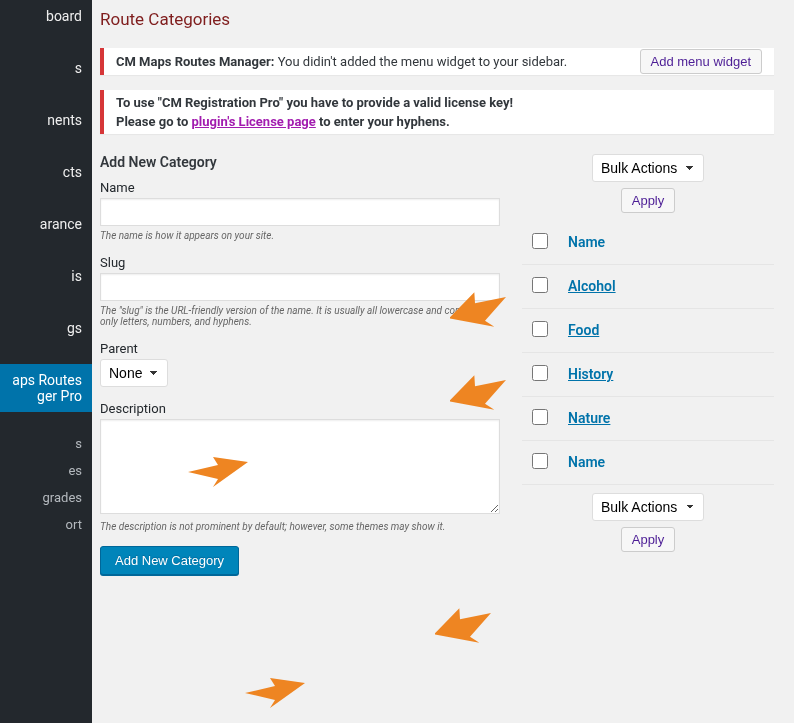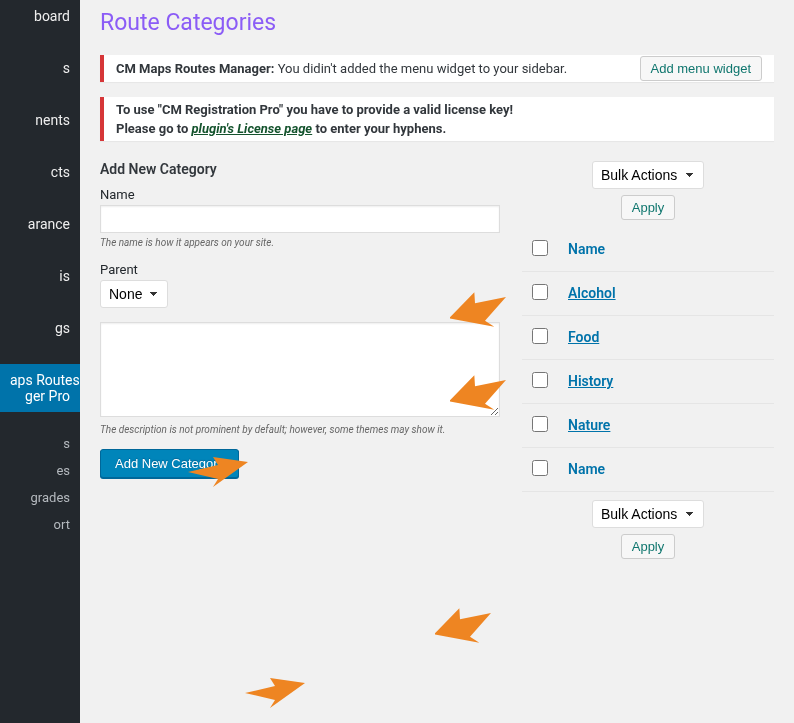--- a/index.html
+++ b/index.html
@@ -1,26 +1,26 @@
 <!DOCTYPE html>
 <html><head>
 <meta charset="utf-8">
 <style>
 * { box-sizing: border-box; margin: 0; padding: 0; }
 body { font-family: -apple-system, BlinkMacSystemFont, "Segoe UI", Roboto, sans-serif; font-size: 13px; color: #32373c; background: #f1f1f1; width: 794px; height: 723px; overflow: hidden; position: relative; }
-.sidebar { position: absolute; left: 0; top: 0; width: 80px; height: 100%; background: #23282d; color: #eee; overflow: hidden; }
+.sidebar { position: absolute; left: 0; top: 0; width: 92px; height: 100%; background: #23282d; color: #eee; overflow: hidden; }
 .sidebar .item { padding: 8px 10px; font-size: 14px; color: #eee; white-space: nowrap; text-align: right; cursor: pointer; }
 .sidebar .item.active { background: #0073aa; color: #fff; margin-top: 14px; }
 .sidebar .subitem { padding: 6px 10px; font-size: 13px; color: #b4b9be; white-space: nowrap; text-align: right; cursor: pointer; }
 .main { margin-left: 80px; padding: 0 20px 20px 20px; }
-h1 { font-size: 23px; font-weight: 400; padding: 9px 0 4px 0; color: #8b5cf6; }
+h1 { font-size: 17px; font-weight: 400; padding: 9px 0 4px 0; color: #7f1d1d; }
 .notice { background: #fff; border-left: 4px solid #d63638; box-shadow: 0 1px 1px rgba(0,0,0,.04); margin: 15px 0; padding: 1px 12px; display: flex; align-items: center; justify-content: space-between; }
 .notice p { margin: 0.3em 0; }
-.notice a { color: #14532d; text-decoration: underline; font-style: italic; }
-.btn { display: inline-block; background: #f7f7f7; border: 1px solid #ccc; border-radius: 3px; padding: 4px 10px; font-size: 13px; cursor: pointer; color: #0f766e; }
+.notice a { color: #a21caf; text-decoration: underline; }
+.btn { display: inline-block; background: #f7f7f7; border: 1px solid #ccc; border-radius: 3px; padding: 4px 10px; font-size: 13px; cursor: pointer; color: #4c1d95; }
 .content { display: flex; gap: 22px; margin-top: 20px; }
 .col-left { flex: 0 0 400px; }
 .col-right { flex: 1; min-width: 0; }
 h2 { font-size: 14px; font-weight: 600; margin-bottom: 10px; }
 .form-field { margin-bottom: 14px; }
 .form-field label { display: block; margin-bottom: 3px; font-size: 13px; color: #23282d; }
 .form-field input[type=text], .form-field textarea { width: 100%; border: 1px solid #ddd; box-shadow: inset 0 1px 2px rgba(0,0,0,.07); padding: 5px 7px; font-size: 14px; background: #fff; }
 .form-field textarea { height: 95px; resize: vertical; }
 .form-field select { border: 1px solid #ddd; background: #fff; padding: 3px 24px 3px 8px; font-size: 14px; -webkit-appearance: none; appearance: none; background-image: linear-gradient(45deg, transparent 50%, #333 50%), linear-gradient(135deg, #333 50%, transparent 50%); background-position: calc(100% - 13px) 11px, calc(100% - 9px) 11px; background-size: 4px 4px, 4px 4px; background-repeat: no-repeat; border-radius: 3px; height: 28px; }
 .form-field .desc { color: #666; font-style: italic; font-size: 10px; margin-top: 4px; }
@@ -87,29 +87,35 @@
   <div class="content">
     <div class="col-left">
       <h2>Add New Category</h2>
 
       <div class="form-field">
         <label>Name</label>
         <input type="text" value="" style="">
         <p class="desc">The name is how it appears on your site.</p>
       </div>
 
+      <div class="form-field">
+        <label>Slug</label>
+        <input type="text" value="" style="">
+        <p class="desc">The "slug" is the URL-friendly version of the name. It is usually all lowercase and contains only letters, numbers, and hyphens.</p>
+      </div>
 
       <div class="form-field">
         <label>Parent</label>
         <select>
           <option>None</option>
         </select>
       </div>
 
       <div class="form-field">
+        <label>Description</label>
         <textarea style=""></textarea>
         <p class="desc">The description is not prominent by default; however, some themes may show it.</p>
       </div>
 
       <button class="btn-primary">Add New Category</button>
     </div>
 
     <div class="col-right">
       <div class="tablenav">
         <select>

